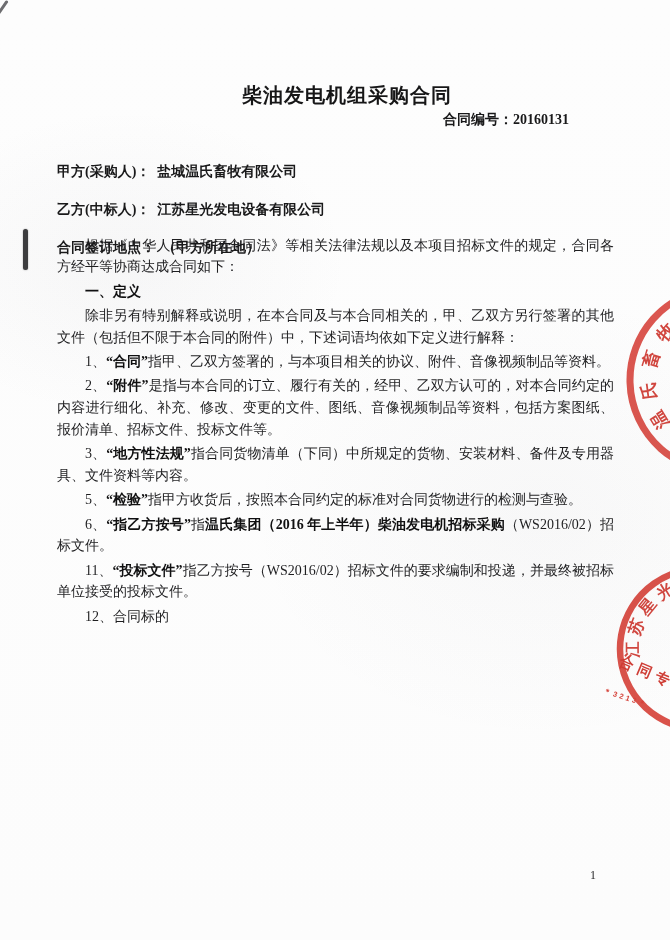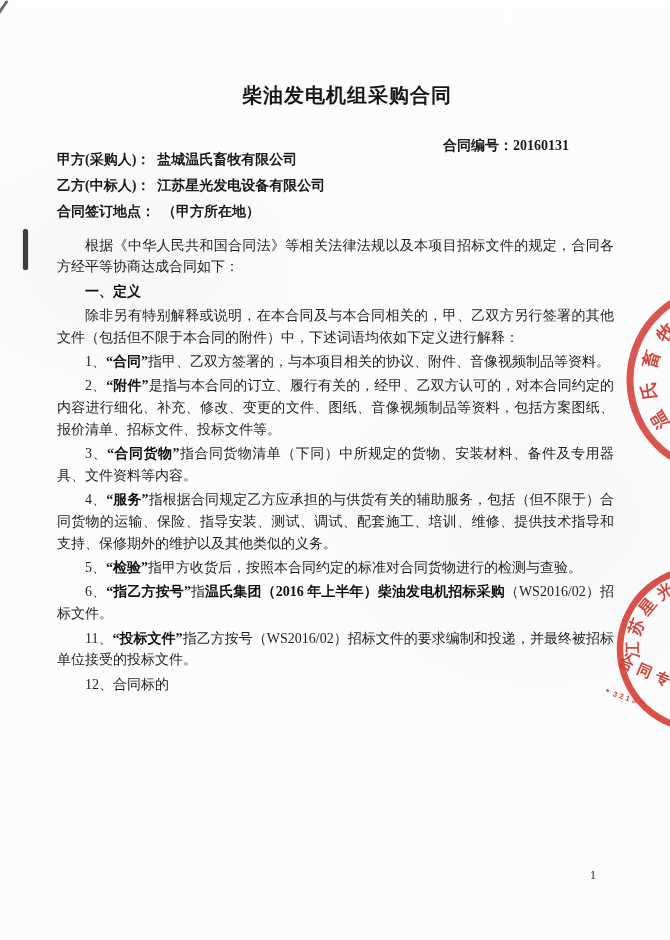--- a/index.html
+++ b/index.html
@@ -27,28 +27,28 @@
   }
   .binding-mark{
     position:absolute;left:23px;top:229px;width:5px;height:41px;
     background:#3c3c3e;border-radius:2.5px;box-shadow:0 0 1.5px rgba(0,0,0,.45);
   }
   .title{
     position:absolute;top:82px;left:0;width:100%;margin:0;
     text-align:center;font-size:20px;font-weight:700;letter-spacing:1px;color:#161617;
   }
   .contract-no{
-    position:absolute;top:137px;right:125px;
+    position:absolute;top:111px;right:125px;
     font-size:14px;font-weight:700;color:#19191a;
   }
   .parties{
     position:absolute;left:57px;top:147px;width:470px;
     font-size:14px;font-weight:700;line-height:26px;color:#19191a;
   }
-  .party-line{white-space:nowrap;}
+  .party-line{white-space:nowrap;margin-top:12px;}
   .party-value{margin-left:7px;}
   .contract-body{
     position:absolute;left:57px;top:232px;width:557px;
     font-size:14px;line-height:21.8px;text-align:justify;color:#1e1e20;
   }
   .contract-body p{margin:2.5px 0 0 0;text-indent:2em;}
   .contract-body b{color:#101011;}
   .page-number{
     position:absolute;left:590px;top:868px;font-size:12px;color:#2a2a2c;
   }
@@ -75,22 +75,21 @@
       <div class="party-line"><span>乙方(中标人)：</span><span class="party-value">江苏星光发电设备有限公司</span></div>
       <div class="party-line"><span>合同签订地点：</span><span class="party-value">（甲方所在地）</span></div>
     </div>
 
   <div class="contract-body">
       <p><span>根据《中华人民共和国合同法》等相关法律法规以及本项目招标文件的规定，合同各方经平等协商达成合同如下：</span></p>
       <p><b>一、定义</b></p>
       <p><span>除非另有特别解释或说明，在本合同及与本合同相关的，甲、乙双方另行签署的其他文件（包括但不限于本合同的附件）中，下述词语均依如下定义进行解释：</span></p>
       <p><span>1、</span><b>“合同”</b><span>指甲、乙双方签署的，与本项目相关的协议、附件、音像视频制品等资料。</span></p>
       <p><span>2、</span><b>“附件”</b><span>是指与本合同的订立、履行有关的，经甲、乙双方认可的，对本合同约定的内容进行细化、补充、修改、变更的文件、图纸、音像视频制品等资料，包括方案图纸、报价清单、招标文件、投标文件等。</span></p>
-      <p><span>3、</span><b>“合同货物”</b><span>指合同货物清单（下同）中所规定的货物、安装材料、备件及专用器具、文件资料等内容。</span></p>
-      <p><span>4、</span><b>“服务”</b><span>指根据合同规定乙方应承担的与供货有关的辅助服务，包括（但不限于）合同货物的运输、保险、指导安装、测试、调试、配套施工、培训、维修、提供技术指导和支持、保修期外的维护以及其他类似的义务。</span></p>
+      <p><span>3、</span><b>“地方性法规”</b><span>指合同货物清单（下同）中所规定的货物、安装材料、备件及专用器具、文件资料等内容。</span></p>
       <p><span>5、</span><b>“检验”</b><span>指甲方收货后，按照本合同约定的标准对合同货物进行的检测与查验。</span></p>
       <p><span>6、</span><b>“指乙方按号”</b><span>指</span><b>温氏集团（2016 年上半年）柴油发电机招标采购</b><span>（WS2016/02）招标文件。</span></p>
       <p><span>11、</span><b>“投标文件”</b><span>指乙方按号（WS2016/02）招标文件的要求编制和投递，并最终被招标单位接受的投标文件。</span></p>
       <p><span>12、合同标的</span></p>
     </div>
 
   <div class="page-number">1</div>
 
   <svg class="seals" viewBox="0 0 670 940" xmlns="http://www.w3.org/2000/svg">
     <defs>

